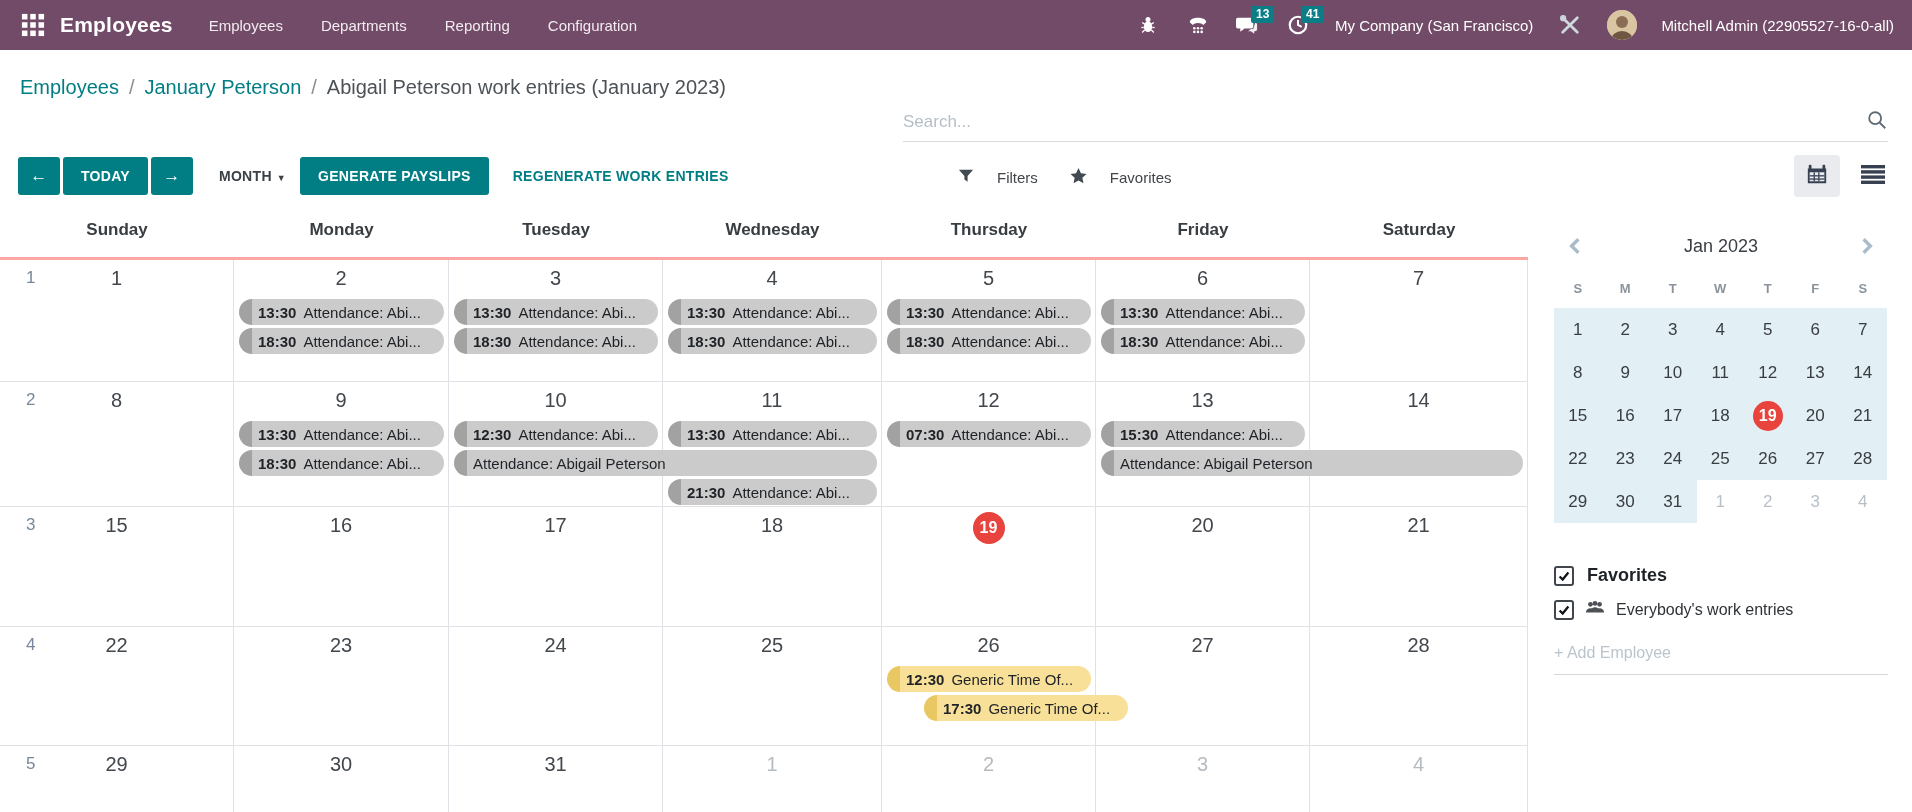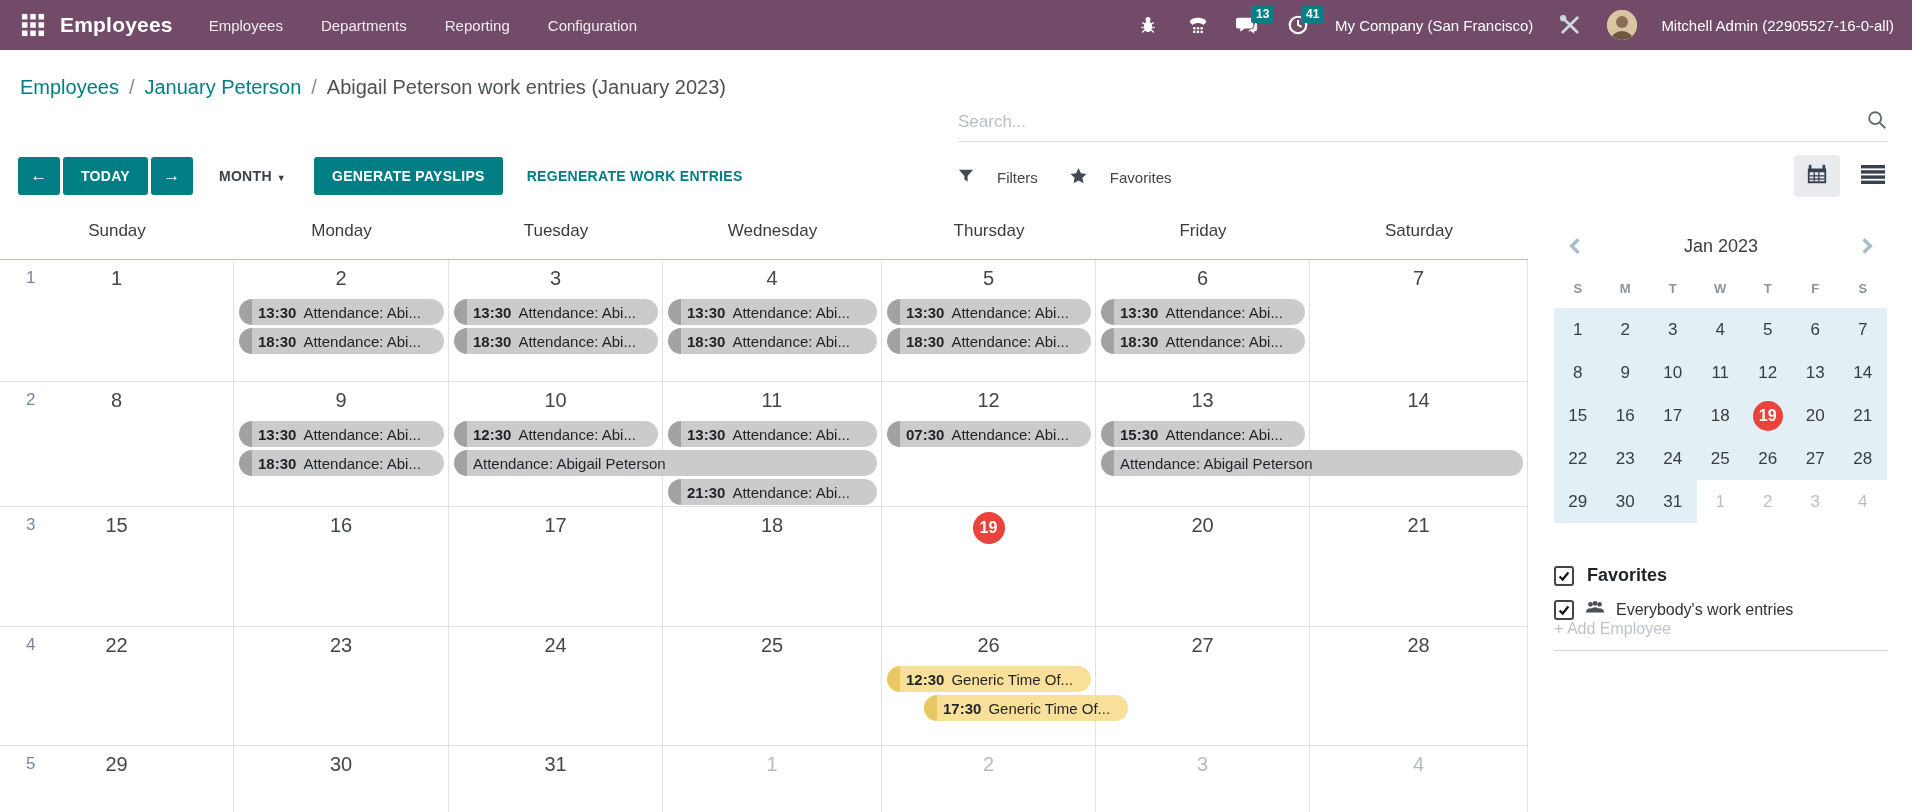--- a/index.html
+++ b/index.html
@@ -18,47 +18,47 @@
          padding:1px 5px;border-radius:2px;line-height:15px;}
   .nav-text{font-size:15px;color:#fff;cursor:pointer;white-space:nowrap;}
   .avatar{width:30px;height:30px;border-radius:50%;overflow:hidden;background:#cdb79a;flex:0 0 auto;}
 
   
   .header-zone{position:relative;height:102px;background:#fff;}
   .breadcrumb{position:absolute;left:20px;top:26px;font-size:20px;display:flex;gap:10px;align-items:center;white-space:nowrap;}
   .bc-link{color:#017e84;cursor:pointer;}
   .bc-sep{color:#8a8f94;}
   .bc-current{color:#4c5257;}
-  .search-box{position:absolute;left:958px;right:24px;top:52px;height:40px;border-bottom:1px solid #d9dcdf;
+  .search-box{position:absolute;left:903px;right:24px;top:52px;height:40px;border-bottom:1px solid #d9dcdf;
               display:flex;align-items:center;}
   .search-input{flex:1;border:none;outline:none;font-size:17px;color:#333;font-family:"Liberation Sans",sans-serif;}
   .search-input::placeholder{color:#b6bec6;}
 
   
   .control-zone{position:relative;height:50px;background:#fff;}
   .ctl-left{position:absolute;left:18px;top:5px;display:flex;align-items:center;}
   .btn{height:38px;background:#017e84;color:#fff;border:none;border-radius:3px;font-weight:700;
        font-size:14px;letter-spacing:.3px;cursor:pointer;font-family:"Liberation Sans",sans-serif;}
   .btn-arrow{width:42px;font-size:17px;}
   .btn-today{padding:0 18px;margin:0 3px;}
   .btn-scale{background:none;color:#3a4047;font-weight:600;margin-left:16px;padding:0 10px;font-size:14px;}
   .caret{font-size:9px;margin-left:5px;}
-  .btn-generate{padding:0 18px;margin-left:18px;}
+  .btn-generate{padding:0 18px;margin-left:4px;}
   .link-regen{margin-left:24px;color:#017e84;font-size:14px;font-weight:600;letter-spacing:.3px;cursor:pointer;}
   .filters-group{position:absolute;left:958px;top:0;height:100%;display:flex;align-items:center;gap:32px;}
   .fg-item{display:flex;align-items:center;gap:23px;font-size:15px;color:#41464b;cursor:pointer;}
   .view-group{position:absolute;right:16px;top:3px;display:flex;align-items:center;gap:10px;}
   .view-btn{width:46px;height:42px;display:flex;align-items:center;justify-content:center;cursor:pointer;border-radius:4px;}
   .view-btn.active{background:#e9ebee;}
 
   
   .main{position:relative;height:660px;}
   .cal-area{position:absolute;top:0;left:0;width:1528px;bottom:0;}
   .day-headers{height:58px;display:grid;grid-template-columns:234px 215px 214px 219px 214px 214px 218px;
-               align-items:center;border-bottom:1px solid #fca5a5;}
+               align-items:center;border-bottom:3px solid #fca5a5;font-weight:bold;}
   .dayhead{text-align:center;font-size:17px;color:#383d42;}
   .weeks{position:relative;}
   .weekrow{position:relative;border-bottom:1px solid #dee2e6;}
   .weekrow:nth-child(1){height:122px}.weekrow:nth-child(2){height:125px}
   .weekrow:nth-child(3){height:120px}.weekrow:nth-child(4){height:119px}
   .weekrow:nth-child(5){height:116px;border-bottom:none;}
   .daycell{position:absolute;top:0;bottom:0;border-right:1px solid #dee2e6;cursor:pointer;}
   .daynum{display:block;text-align:center;font-size:20px;color:#42474c;margin-top:7px;}
   .daynum.muted{color:#b4bbc1;}
   .weeknum{position:absolute;left:26px;top:8px;font-size:17px;color:#78879a;z-index:2;}
@@ -83,21 +83,21 @@
   .mc-row{height:43px;}
   .mc-cell{display:flex;align-items:center;justify-content:center;font-size:17px;color:#383d42;cursor:pointer;}
   .mc-cell.jan{background:#e2eff4;}
   .mc-cell.feb{color:#b8c0c7;}
   .mc-today{width:30px;height:30px;border-radius:50%;background:#e8433c;color:#fff;font-weight:700;
             font-size:16px;display:flex;align-items:center;justify-content:center;}
   .cb{width:20px;height:20px;border:2px solid #41464c;border-radius:3px;background:#fff;display:inline-flex;
       align-items:center;justify-content:center;flex:0 0 auto;cursor:pointer;}
   .f-section{margin-top:42px;display:flex;align-items:center;gap:13px;font-size:18px;font-weight:700;color:#1f2327;}
   .f-item{margin-top:14px;display:flex;align-items:center;gap:11px;font-size:16px;color:#2f3337;}
-  .add-emp{color:#bcc4cb;font-size:16px;padding-bottom:12px;border-bottom:1px solid #d3d8dd;cursor:text;}
+  .add-emp{margin-top:24px;color:#bcc4cb;font-size:16px;padding-bottom:12px;border-bottom:1px solid #d3d8dd;cursor:text;}
 </style>
 </head>
 <body>
 
 <div class="navbar">
   <div class="apps-btn">
     <svg width="24" height="24" viewBox="0 0 26 26">
         <g fill="#fff">
       <rect x="1" y="1" width="6" height="6"></rect>
           <rect x="10" y="1" width="6" height="6"></rect>

